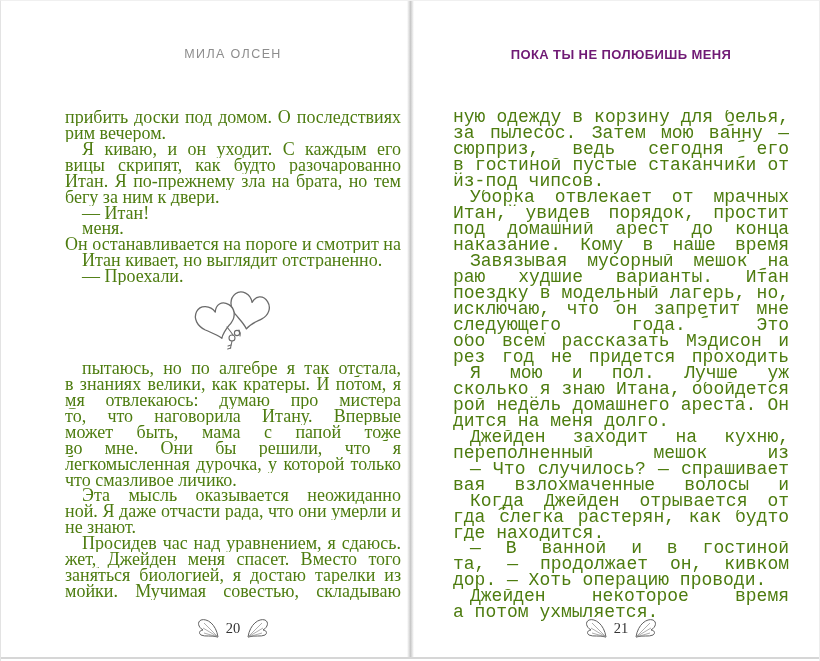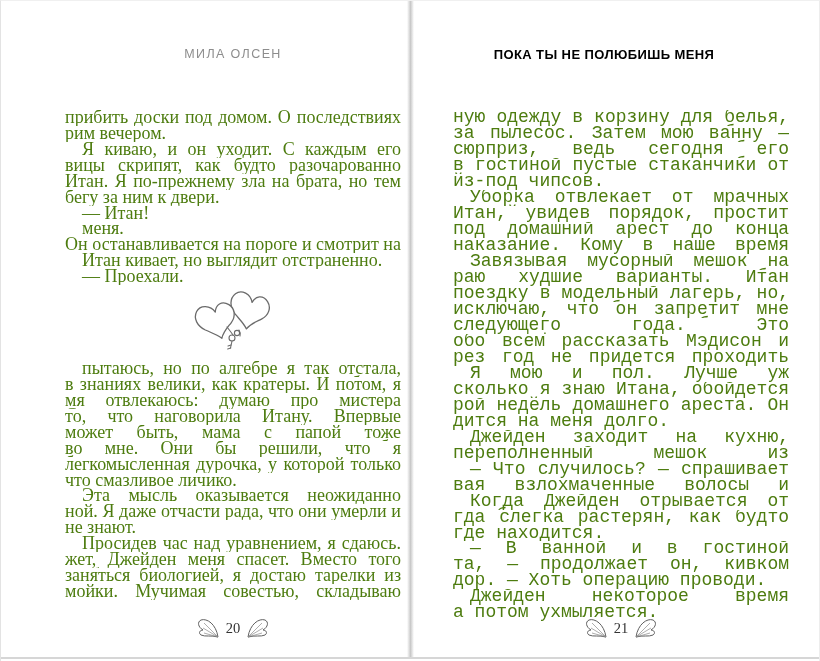--- a/index.html
+++ b/index.html
@@ -16,21 +16,21 @@
   }
   .page { position:absolute; top:0; height:656px; width:410px; }
   .page.left  { left:0; }
   .page.right { left:410px; }
 
   .running-header {
     position:absolute; top:46px; width:336px; text-align:center;
     font-family:"Liberation Sans","DejaVu Sans",sans-serif;
   }
   .running-header.author { left:64px; font-size:12.5px; color:#8d8d8d; letter-spacing:1.4px; }
-  .running-header.title  { left:25px; font-size:13px;  color:#000000; font-weight:bold; letter-spacing:0.4px; }
+  .running-header.title  { left:42px; font-size:13px;  color:#701a75; font-weight:bold; letter-spacing:0.4px; }
 
   .body {
     position:absolute; top:67px; width:336px;
     font-size:18px; line-height:15.8px; color:#4d7c0f;margin-top:42px;
   }
   .page.left  .body { left:64px; }
   .page.right .body { left:42px;font-family:Liberation Mono, monospace; }
 
   .line { text-align:justify; text-align-last:justify; overflow:hidden; max-height:16px; }
   .line.last { text-align-last:left; }

